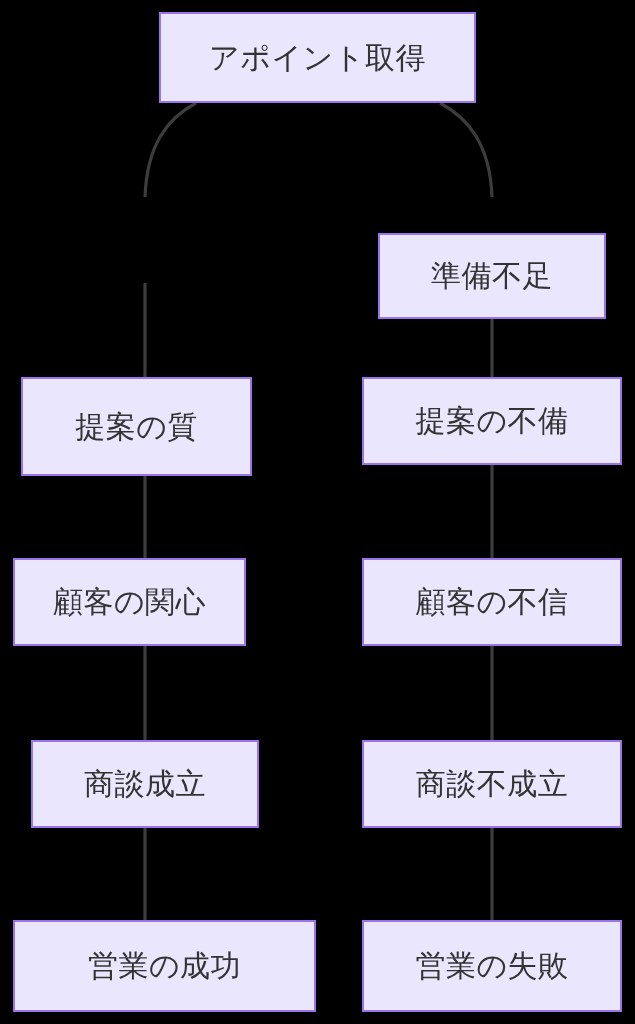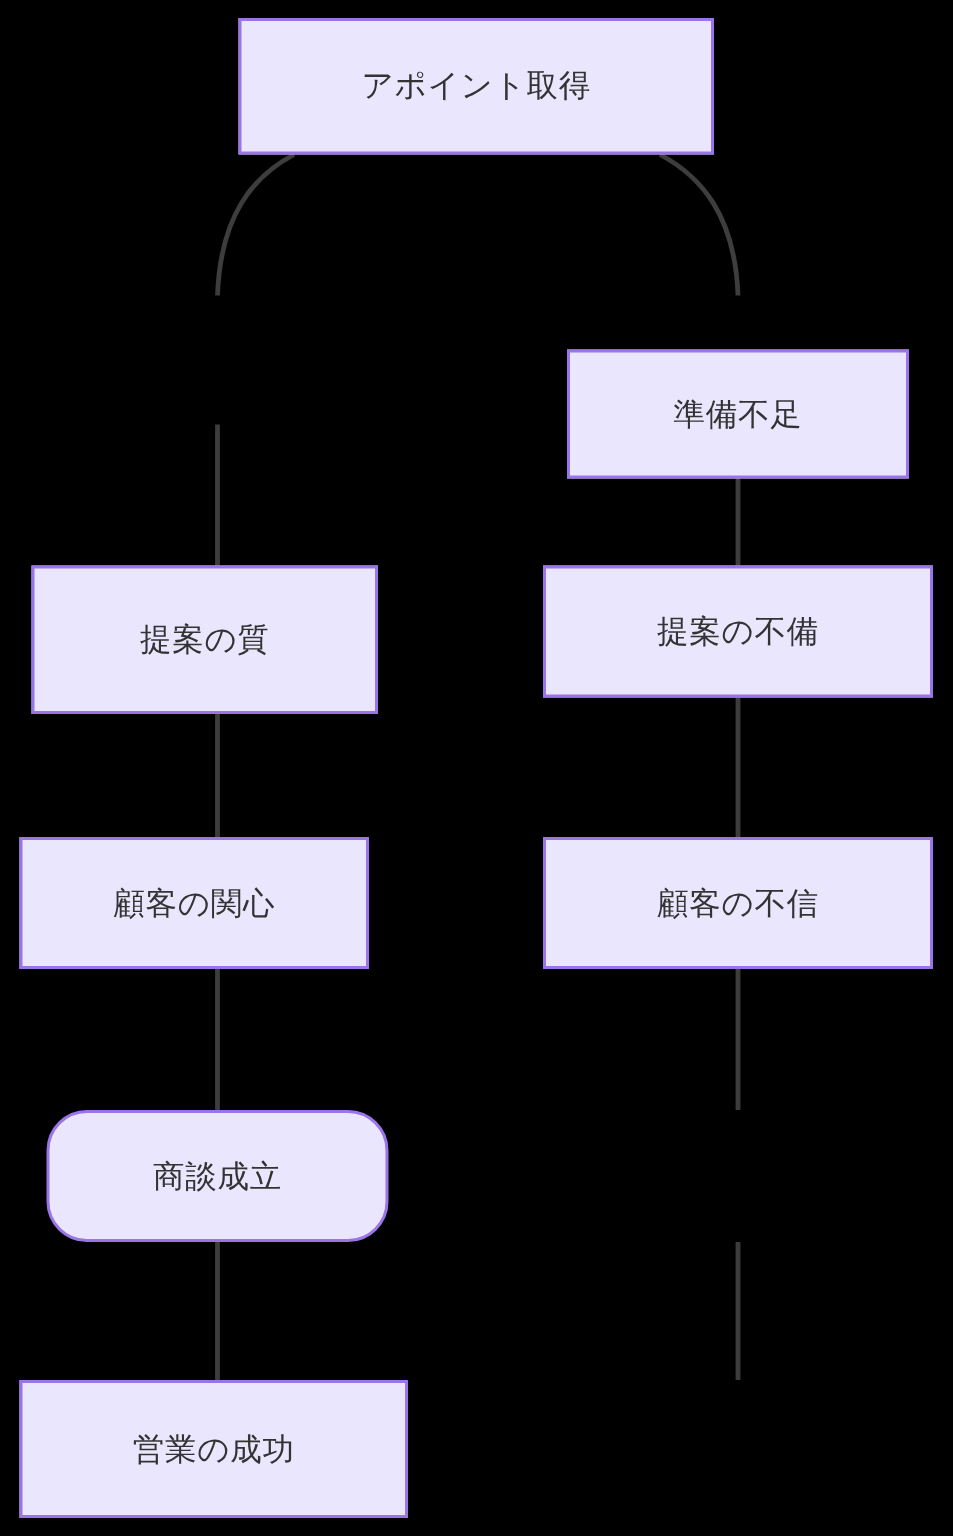--- a/index.html
+++ b/index.html
@@ -29,21 +29,21 @@
   }
   .node {
     position: absolute;
     box-sizing: border-box;
     background: #e9e6fd;
     border: 2px solid #9a74e8;
     display: flex;
     align-items: center;
     justify-content: center;
     color: #333333;
-    font-size: 21px;
+    font-size: 30px;
     line-height: 1;
     letter-spacing: 0.5px;
     white-space: nowrap;
   }
   .node-label {
     display: block;
   }
 </style>
 </head>
 <body>
@@ -73,35 +73,41 @@
 
 
   <div class="node" style="left:21px; top:377px; width:231px; height:99px;">
     <span class="node-label">提案の質</span>
   </div>
 
   <div class="node" style="left:13px; top:558px; width:233px; height:88px;">
     <span class="node-label">顧客の関心</span>
   </div>
 
-  <div class="node" style="left:31px; top:740px; width:228px; height:88px;border-radius:27px;">
+  <div class="node" style="left:31px; top:740px; width:228px; height:88px;">
     <span class="node-label">商談成立</span>
   </div>
 
-  <div class="node" style="left:13px; top:920px; width:259px; height:92px;">
+  <div class="node" style="left:13px; top:920px; width:303px; height:92px;">
     <span class="node-label">営業の成功</span>
   </div>
 
   <div class="node" style="left:378px; top:197px; width:228px; height:86px;margin-top:36px;">
     <span class="node-label">準備不足</span>
   </div>
 
   <div class="node" style="left:362px; top:377px; width:260px; height:88px;">
     <span class="node-label">提案の不備</span>
   </div>
 
   <div class="node" style="left:362px; top:558px; width:260px; height:88px;">
     <span class="node-label">顧客の不信</span>
   </div>
 
+  <div class="node" style="left:362px; top:740px; width:260px; height:88px;">
+    <span class="node-label">商談不成立</span>
+  </div>
 
+  <div class="node" style="left:362px; top:920px; width:260px; height:92px;">
+    <span class="node-label">営業の失敗</span>
+  </div>
 
 </div>
 
 </body></html>

